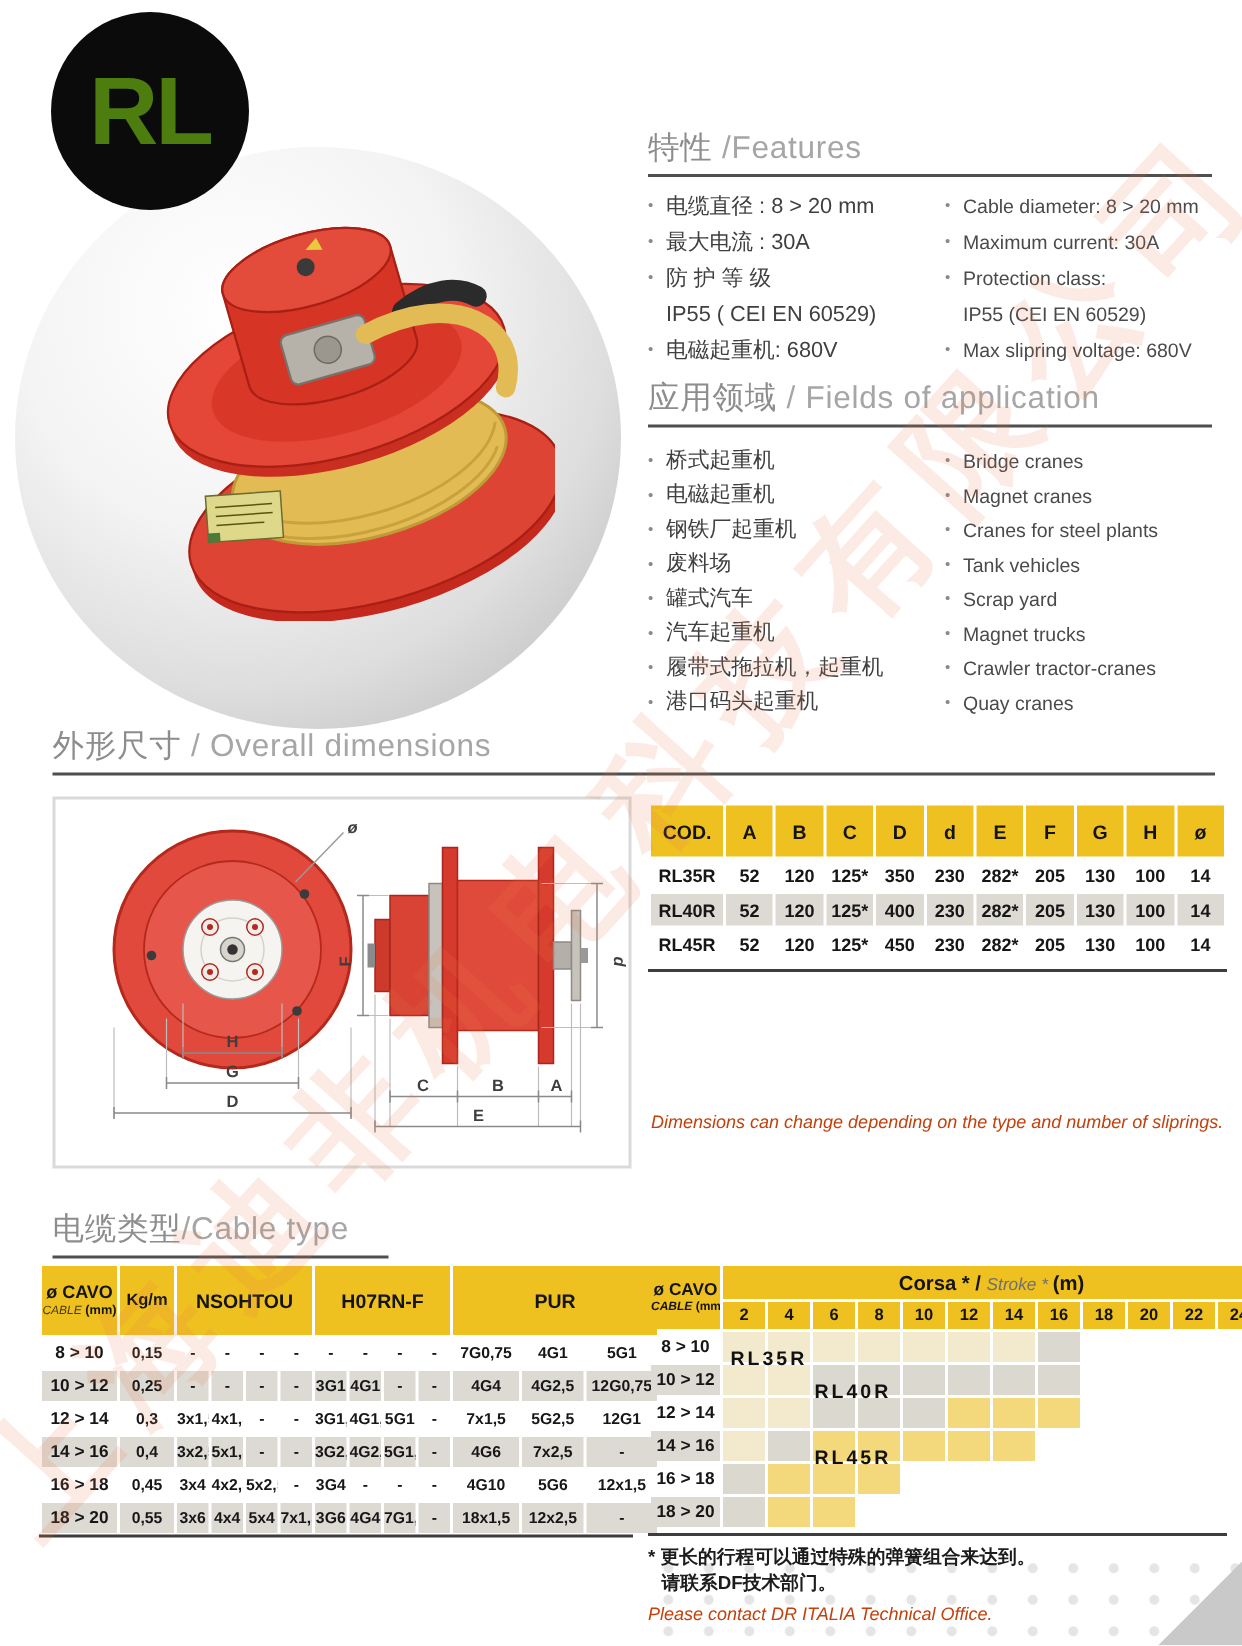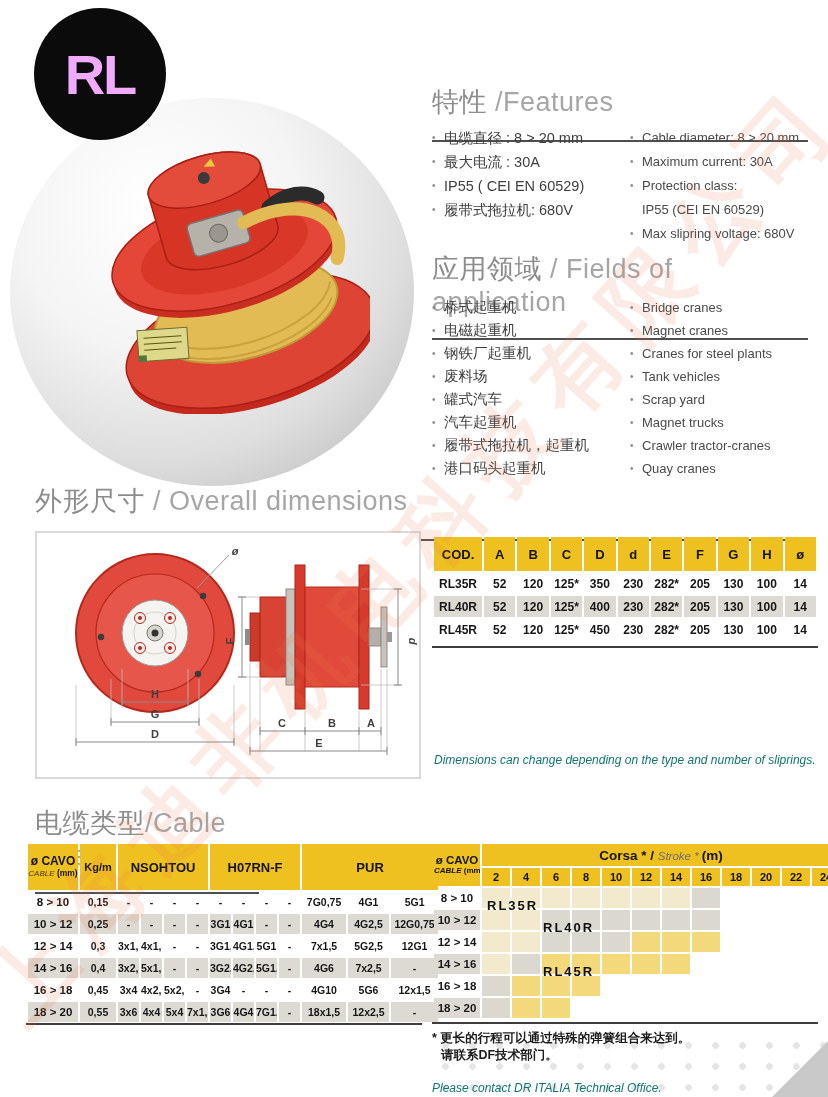--- a/index.html
+++ b/index.html
@@ -8,27 +8,27 @@
   .abs{position:absolute;}
 
   
   .watermark{position:absolute;left:-40px;top:970px;z-index:6;pointer-events:none;
     transform:rotate(-48deg);transform-origin:left top;white-space:nowrap;
     font-size:86px;font-weight:700;letter-spacing:16px;color:rgba(233,122,72,0.15);}
 
   
   .badge{left:34px;top:8px;width:132px;height:132px;border-radius:50%;background:#0b0b0b;
          display:flex;align-items:center;justify-content:center;z-index:4;}
-  .badge span{color:#f0abfc;font-size:56px;font-weight:700;letter-spacing:-2px;}
+  .badge span{color:#4d7c0f;font-size:64px;font-weight:700;letter-spacing:-2px;}
   .sphere{left:10px;top:98px;width:404px;height:388px;border-radius:50%;z-index:2;
     background:radial-gradient(circle at 36% 28%, #ffffff 0%, #f4f4f4 38%, #dedede 66%, #bdbdbd 92%, #b2b2b2 100%);}
   .reel-svg{left:96px;top:146px;width:274px;height:268px;z-index:3;}
 
   
-  .sec-head{position:absolute;font-size:27px;color:#8d8d8d;padding-bottom:20px;
+  .sec-head{position:absolute;font-size:21px;color:#8d8d8d;padding-bottom:4px;
             border-bottom:2px solid #4f4f4f;letter-spacing:.5px;}
   .sec-head .h-en{color:#a6a6a6;}
 
   
   .blist{list-style:none;margin:0;padding:0;}
   .blist li{position:relative;padding-left:12px;}
   .blist li::before{content:"•";position:absolute;left:0;top:0;color:#8a8a8a;font-size:10px;line-height:inherit;}
   .zh-list{font-size:14.5px;color:#3f3f3f;line-height:24px;}
   .en-list{font-size:13px;color:#4a4a4a;line-height:24px;}
   .feat-cols{left:432px;top:126px;width:392px;display:flex;}
@@ -46,21 +46,21 @@
   .yc{background:#efc120;color:#141414;}
   .altbg{background:#dcdad3;}
 
   
   .dims-table{left:432px;top:535px;width:386px;z-index:2;}
   .dims-table th{height:34px;font-size:13px;font-weight:700;}
   .dims-table td{height:21px;font-size:12px;font-weight:700;color:#161616;}
   .rule{position:absolute;height:2px;background:#3d3d3d;z-index:2;}
 
   .note-zh{font-size:12.5px;font-weight:700;color:#1c1c1c;line-height:17px;}
-  .note-en{font-size:12px;font-style:italic;color:#0f766e;line-height:16px;margin-top:12px;}
+  .note-en{font-size:12px;font-style:italic;color:#c2410c;line-height:16px;}
 
   
   .cable-table{left:26px;top:842px;width:396px;z-index:2;}
   .cable-table th.grp{height:46px;font-size:13px;font-weight:700;}
   .cable-table .corner1{display:block;font-size:12px;font-weight:700;line-height:13px;}
   .cable-table .corner2{display:block;font-size:8.5px;line-height:10px;font-weight:700;}
   .cable-table .corner2 i{font-size:8px;font-weight:400;color:#4a3c00;}
   .cable-table td,.cable-table th.rl{height:20px;font-size:10.5px;font-weight:700;color:#161616;}
   .cable-table th.rl{font-size:11.5px;}
 
@@ -127,24 +127,25 @@
   </div>
   <div class="abs feat-cols">
     <ul class="blist zh-list c1" id="feat-zh">
         <li>
           <div>电缆直径 : 8 &gt; 20 mm</div>
         </li>
         <li>
           <div>最大电流 : 30A</div>
         </li>
         <li>
+          <div>防 护 等 级</div>
           <div class="sub">IP55 ( CEI EN 60529)</div>
         </li>
         <li>
-          <div>履带式拖拉机: 680V</div>
+          <div>电磁起重机: 680V</div>
         </li>
       </ul>
     <ul class="blist en-list" id="feat-en">
         <li>
           <div>Cable  diameter: 8 &gt; 20 mm</div>
         </li>
         <li>
           <div>Maximum  current: 30A</div>
         </li>
         <li>

